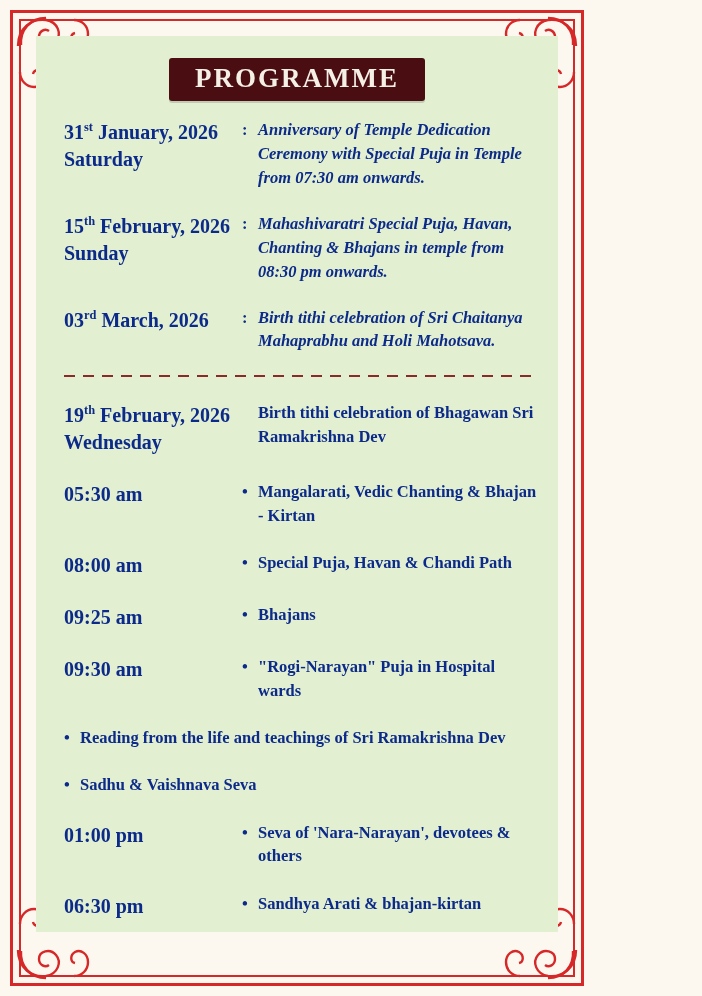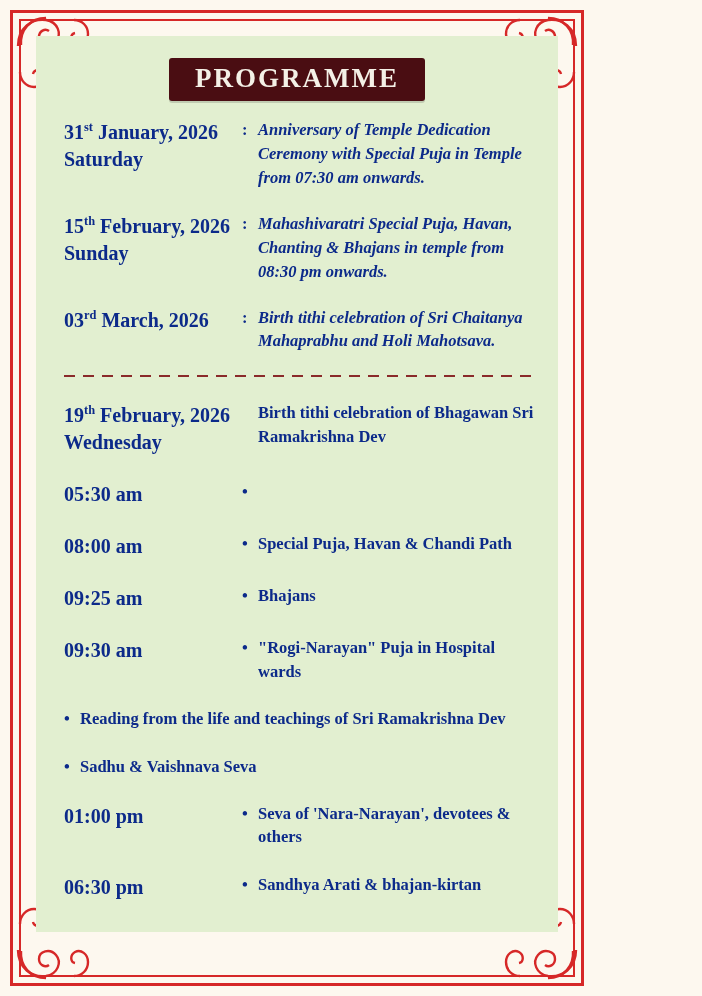--- a/index.html
+++ b/index.html
@@ -234,20 +234,21 @@
             <span>19</span><sup>th</sup><span> February, 2026</span>
             <span class="day">Wednesday</span>
           </div>
           <div class="sep"></div>
           <div class="what">Birth tithi celebration of Bhagawan Sri Ramakrishna Dev</div>
         </div>
 
         <div class="row">
           <div class="when">05:30 am</div>
           <div class="sep">•</div>
+          <div class="what">Mangalarati, Vedic Chanting &amp; Bhajan - Kirtan</div>
         </div>
 
         <div class="row">
           <div class="when">08:00 am</div>
           <div class="sep">•</div>
           <div class="what">Special Puja, Havan &amp; Chandi Path</div>
         </div>
 
         <div class="row">
           <div class="when">09:25 am</div>

